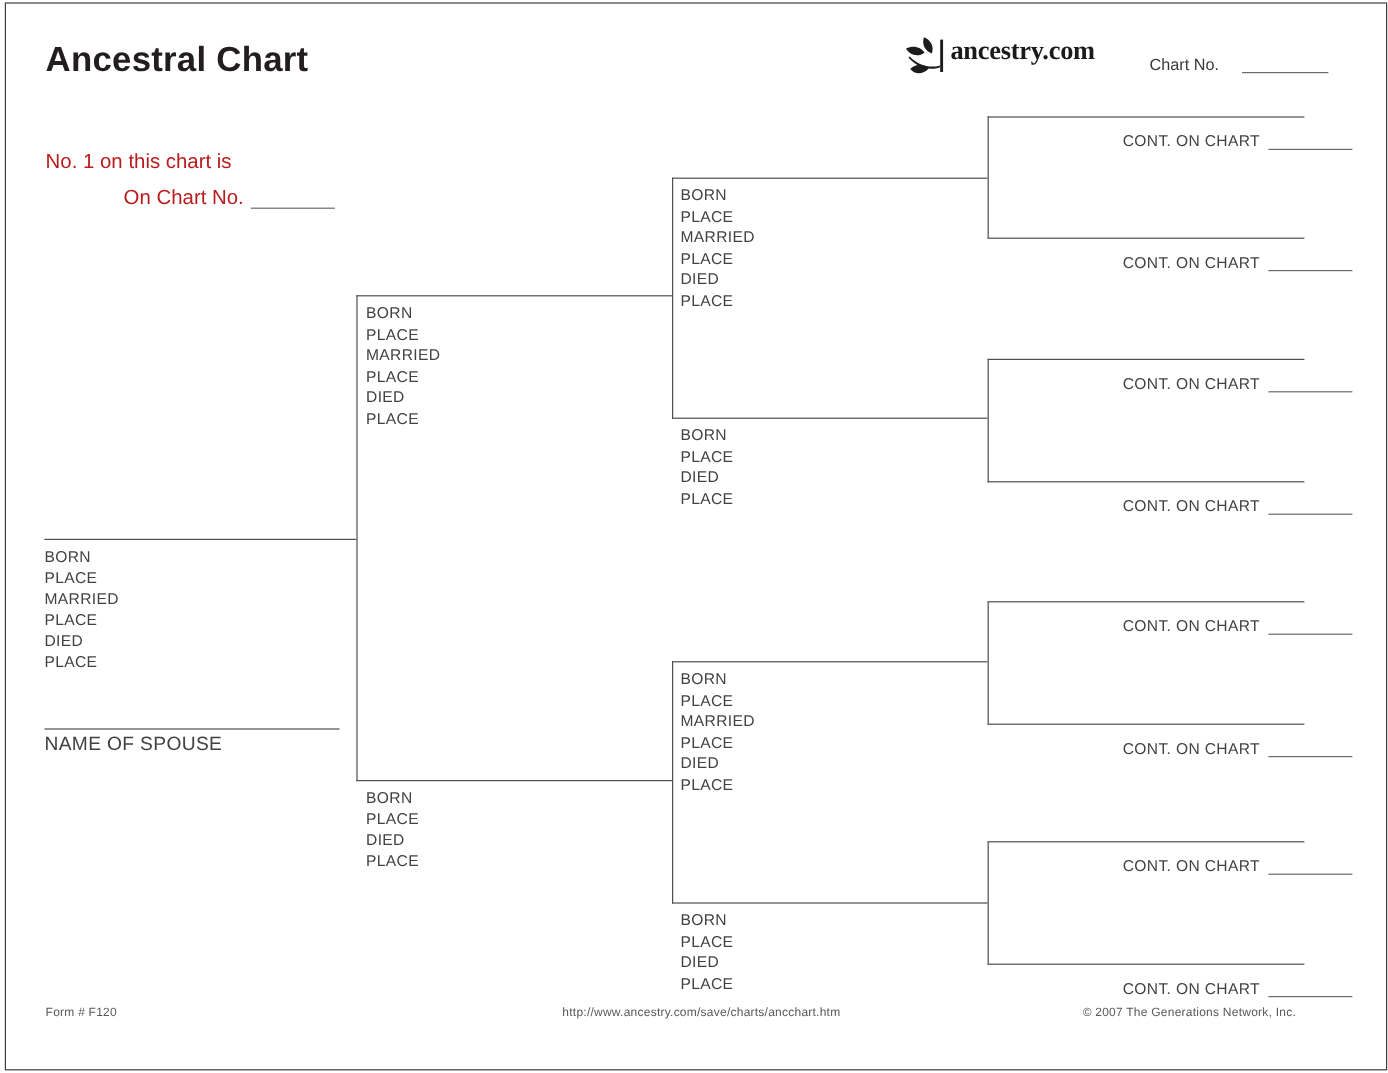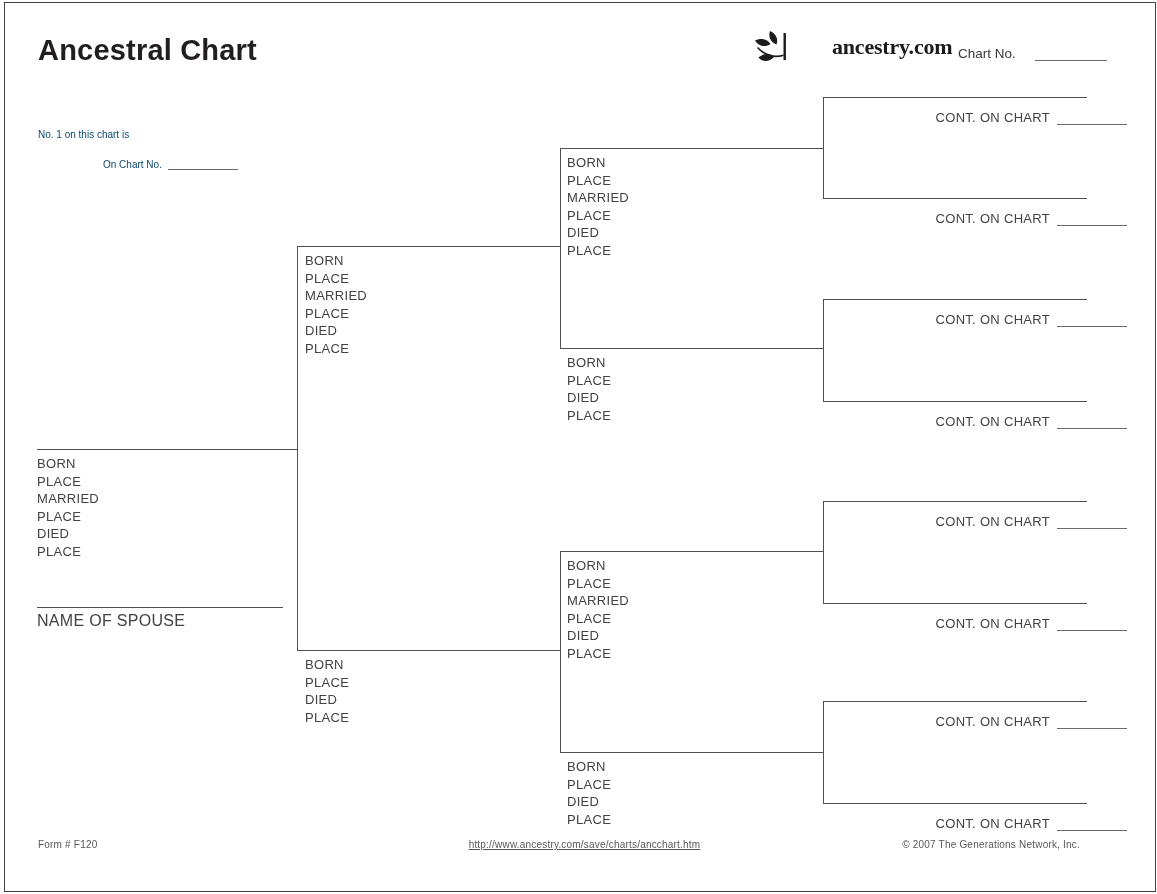--- a/index.html
+++ b/index.html
@@ -18,35 +18,35 @@
   .page-border{
     position:absolute;left:4px;top:2px;right:1px;bottom:2px;
     border:1px solid #3f3f3f;
   }
   .title{
     position:absolute;left:38px;top:34px;
     font-size:29px;font-weight:700;color:var(--ink);
     letter-spacing:0.2px;
   }
   
-  .logo{position:absolute;left:753px;top:29px;display:flex;align-items:center;gap:40px;}
+  .logo{position:absolute;left:753px;top:29px;display:flex;}
   .logo svg{display:block;}
   .logo-text{
     font-family:"Liberation Serif", serif;
     font-size:22px;font-weight:600;color:#1b1b1b;
     letter-spacing:-0.2px;margin-left:3px;
   }
   .chart-no{
     position:absolute;left:958px;top:46px;
     display:flex;align-items:flex-end;gap:19px;
     font-size:13.5px;color:#38383a;
   }
   .note-line{
-    position:absolute;display:flex;gap:6px;
-    font-size:10px;color:#0c4a6e;line-height:19px;
+    position:absolute;display:flex;align-items:flex-end;gap:6px;
+    font-size:17px;color:#b91c1c;line-height:19px;
   }
   .blank{
     display:inline-block;height:14px;
     border-bottom:1px solid #6a6a6a;
   }
   
   .hline{position:absolute;height:1px;background:var(--line);}
   .vline{position:absolute;width:1px;background:var(--line);}
   
   .fields{position:absolute;}
@@ -62,21 +62,21 @@
     position:absolute;right:30px;
     display:flex;align-items:flex-end;gap:7px;
     font-size:13px;color:var(--text);letter-spacing:0.3px;line-height:15px;
   }
   .cont-row .blank{width:70px;height:15px;}
   
   .footer-item{
     position:absolute;top:839px;
     font-size:10px;color:#58585a;letter-spacing:0.2px;
   }
-  .footer-center{left:12px;right:0;text-align:center;text-decoration:underline;}
+  .footer-center{left:12px;right:0;text-align:center;}
 </style>
 </head>
 <body>
 
 <div class="page">
   <div class="page-border"></div>
 
   <div class="title">Ancestral Chart</div>
 
   <div class="logo">

